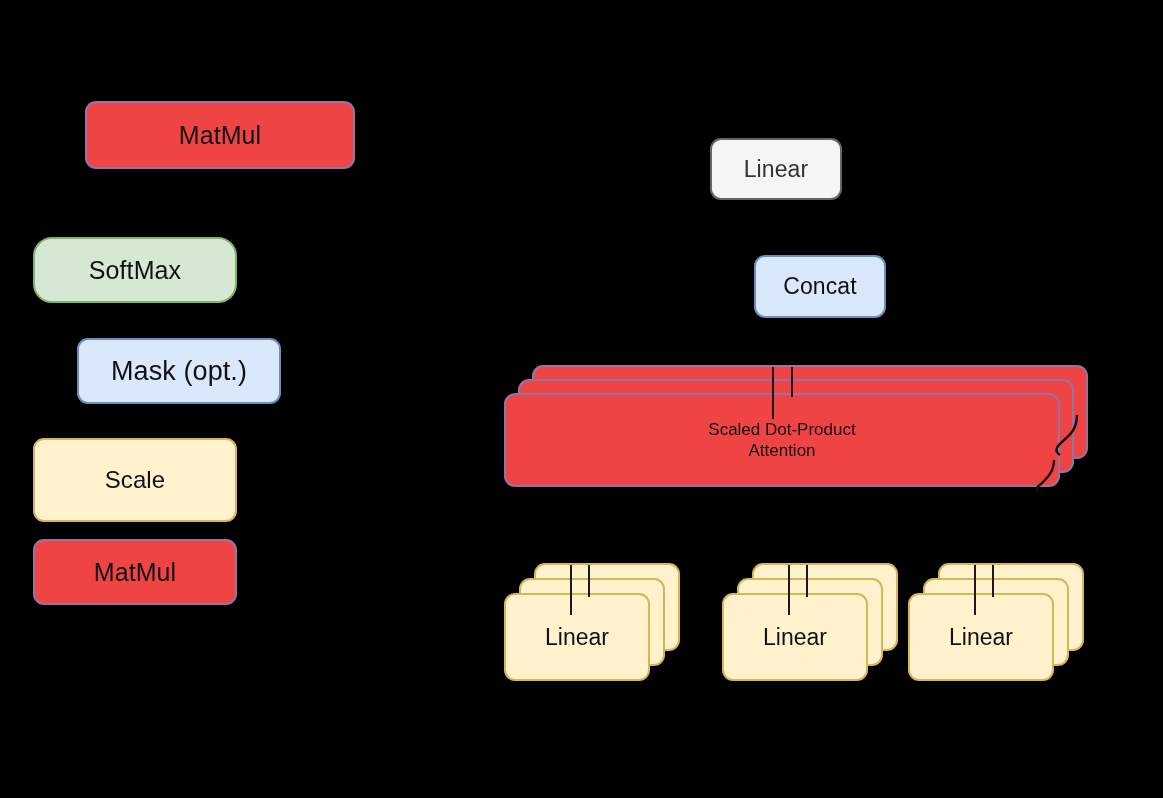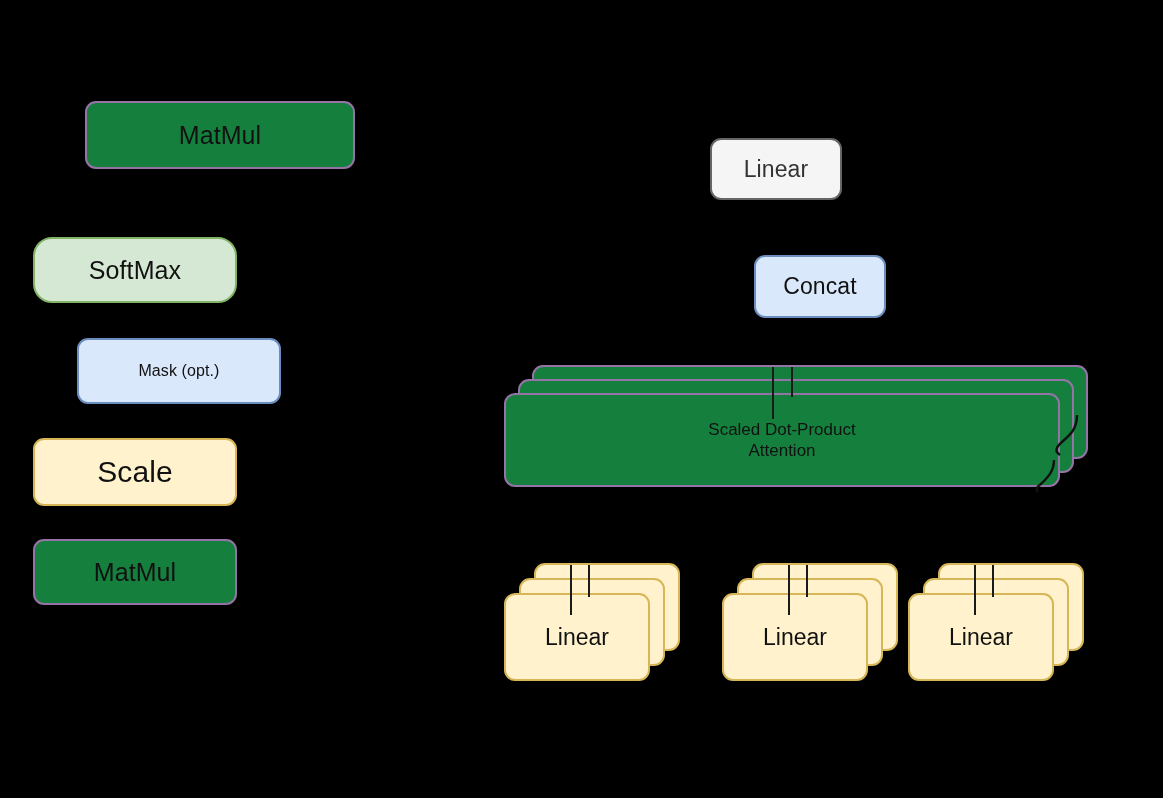--- a/index.html
+++ b/index.html
@@ -31,31 +31,31 @@
     border-radius: 11px;
     border-width: 2px;
     border-style: solid;
     color: #111111;
     line-height: 1.22;
     white-space: pre-line;
     letter-spacing: 0.1px;
   }
 
   
-  .n-purple { background: #15803d; border-color: #9673a6; }
+  .n-purple { background: #ef4444; border-color: #9673a6; }
   .n-green  { background: #d5e8d4; border-color: #82b366; }
   .n-blue   { background: #dae8fc; border-color: #6c8ebf; margin-left: 44px; }
   .n-yellow { background: #fff2cc; border-color: #d6b656; }
   .n-gray   { background: #f5f5f5; border-color: #666666; }
 
   
   #matmul-top   { left: 85px;  top: 101px; width: 270px; height: 68px;  font-size: 25px; }
   #softmax      { left: 33px;  top: 237px; width: 204px; height: 66px;  font-size: 25px; border-radius: 19px; }
-  #mask         { left: 33px;  top: 338px; width: 204px; height: 66px;  font-size: 16px; }
-  #scale        { left: 33px;  top: 438px; width: 204px; height: 68px;  font-size: 30px; }
+  #mask         { left: 33px;  top: 338px; width: 204px; height: 66px;  font-size: 27px; }
+  #scale        { left: 33px;  top: 438px; width: 204px; height: 84px;  font-size: 24px; }
   #matmul-bot   { left: 33px;  top: 539px; width: 204px; height: 66px;  font-size: 25px; }
 
   
   #linear-out   { left: 710px; top: 138px; width: 132px; height: 62px;  font-size: 23px; color:#333; }
   #concat       { left: 710px; top: 255px; width: 132px; height: 63px;  font-size: 23px; }
 
   
   .stack {
     position: absolute;
   }

